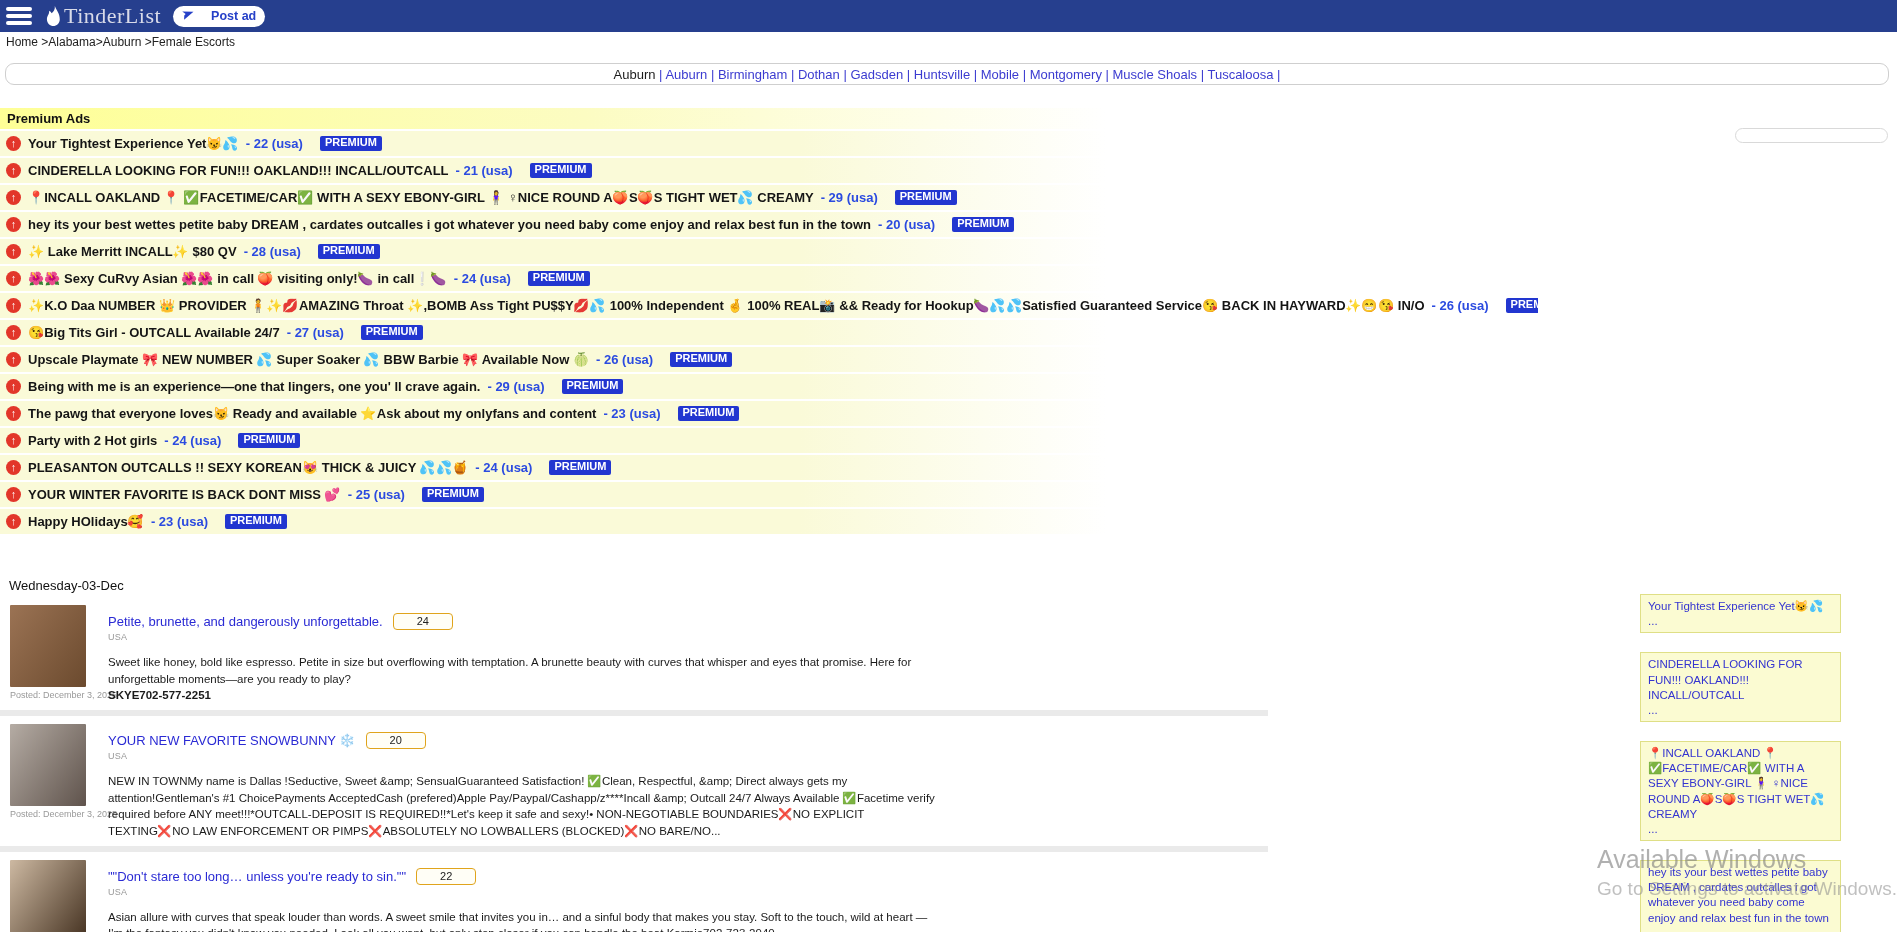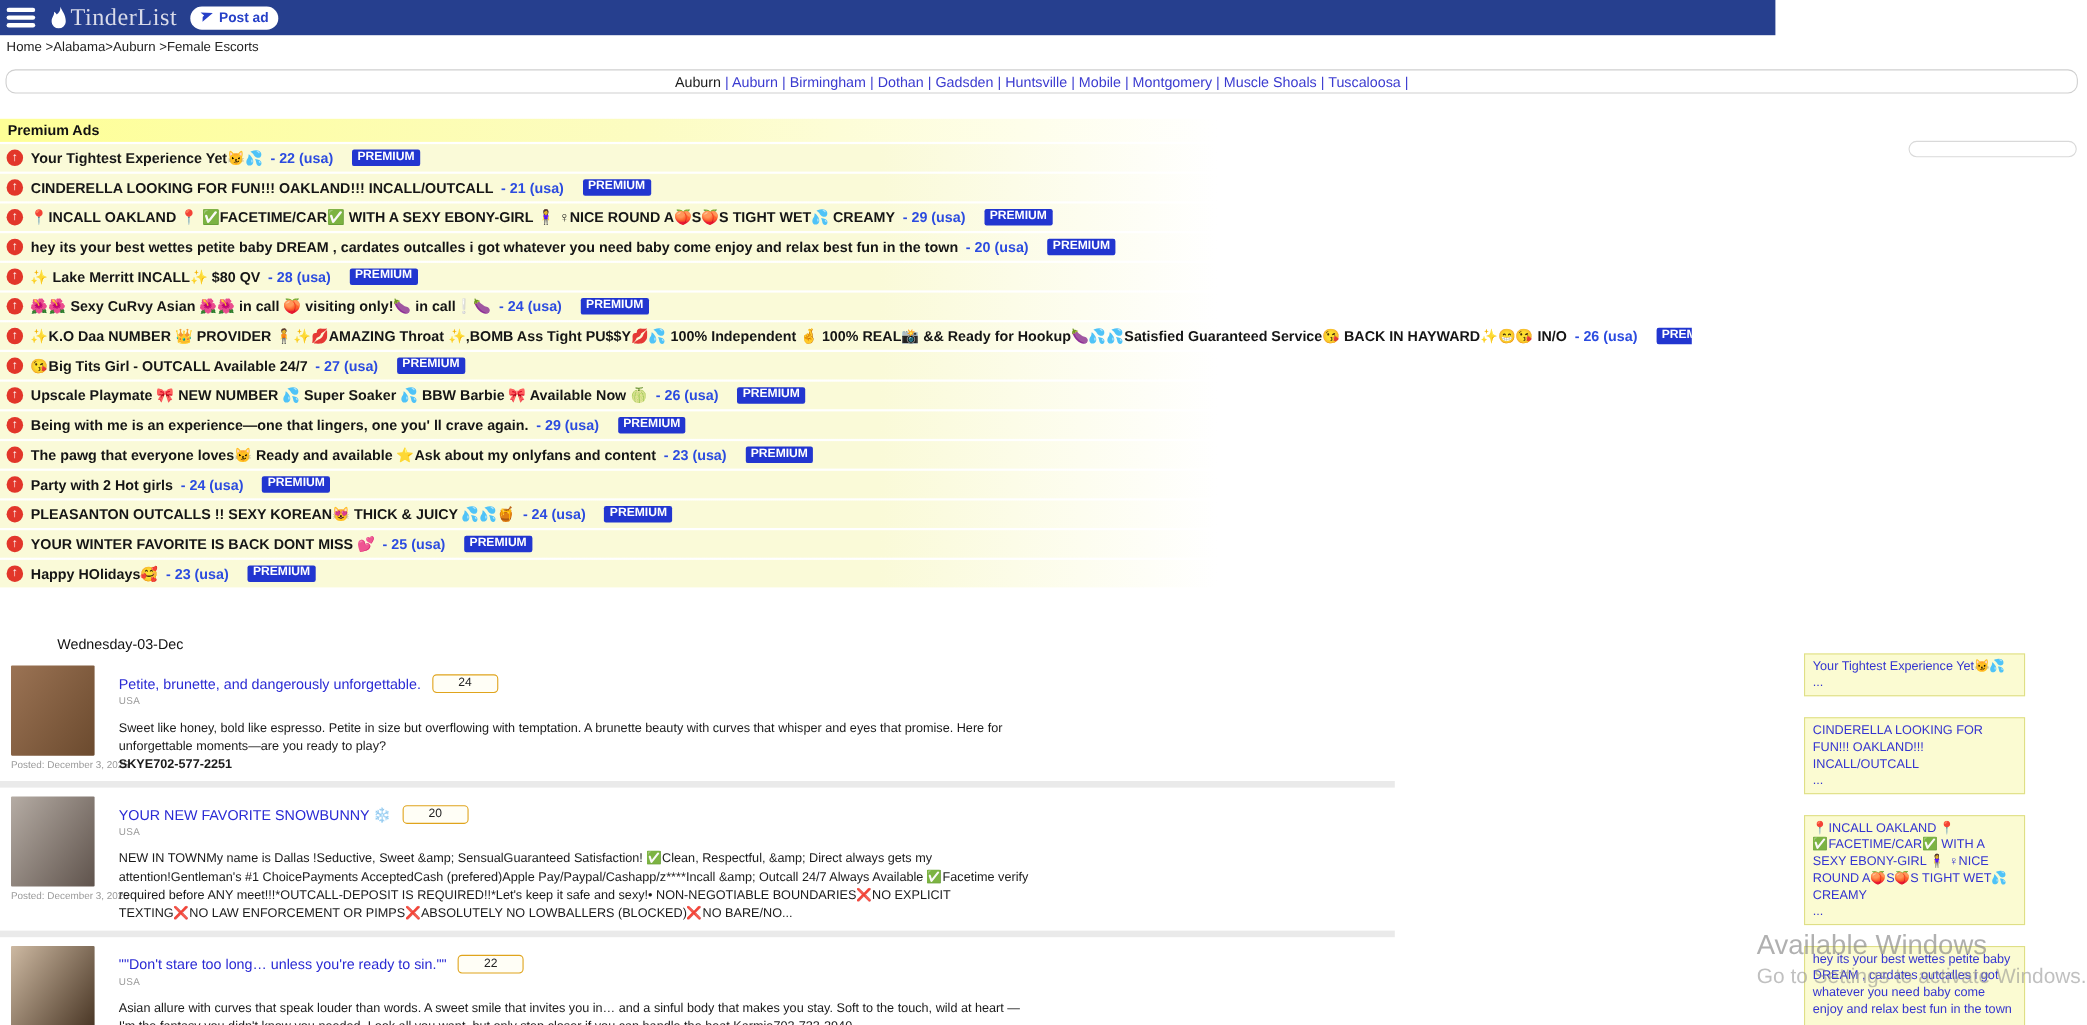--- a/index.html
+++ b/index.html
@@ -6,31 +6,31 @@
   html, body { width: 1897px; height: 932px; }
   body {
     font-family: "Liberation Sans", sans-serif;
     background: #ffffff;
     color: #111;
     position: relative;
     overflow: hidden;
   }
   
   .navbar {
-    position: absolute; top: 0; left: 0; width: 1614px; height: 27px;
+    position: absolute; top: 0; left: 0; width: 1897px; height: 27px;
     background: #263f8e;
     display: flex; align-items: center; padding: 16px 6px; gap: 12px;
   }
   .hamburger { width: 26px; height: 18px; display: flex; flex-direction: column; justify-content: space-between; cursor: pointer; }
   .hamburger span { display: block; height: 4px; background: #ffffff; border-radius: 2px; }
   .brand { display: flex; align-items: center; gap: 2px; color: #d9dbe9; font-family: "Liberation Serif", serif; font-size: 22px; letter-spacing: .5px; }
   .brand svg { display: block; }
   .postad-btn {
     background: #ffffff; border-radius: 11px; padding: 2px 9px 3px;
-    display: flex; align-items: center; gap: 4px;
+    display: flex; align-items: center; gap: 16px;
     color: #2640c8; font-size: 12.5px; font-weight: bold; cursor: pointer; border: none; text-align: center;
   }
   
   .breadcrumb { position: absolute; top: 35px; left: 6px; font-size: 12px; color: #222; }
   
   .citybar {
     position: absolute; top: 63px; left: 5px; width: 1884px; height: 22px;
     border: 1px solid #cfcfcf; border-radius: 9px; background: #fff;
     display: flex; align-items: center; justify-content: center;
     font-size: 13px; color: #222;
@@ -62,21 +62,21 @@
     display: flex; align-items: center; justify-content: center; line-height: 1;
   }
   .p-title { font-size: 13px; font-weight: bold; color: #151515; }
   .p-age { font-size: 13px; font-weight: bold; color: #2b4be0; }
   .p-badge {
     margin-left: 10px; background: #2236d0; color: #ffffff;
     font-size: 11px; font-weight: bold; padding: 0 5px 3px; border-radius: 2px;
   }
   
   .main-col { position: absolute; top: 572px; left: 0; width: 1268px; }
-  .date-header { font-size: 13px; color: #111; padding: 6px 0 8px 9px; margin-left: 43px; }
+  .date-header { font-size: 13px; color: #111; padding: 6px 0 8px 9px; }
   .card { display: flex; gap: 18px; padding: 4px 0 2px 10px; }
   .card-left { width: 80px; flex: 0 0 auto; }
   .thumb { width: 76px; height: 82px; border-radius: 1px; cursor: pointer; }
   .posted { margin-top: 3px; font-size: 9px; color: #999; white-space: nowrap; }
   .card-body { padding-top: 8px; max-width: 830px; }
   .title-row { display: flex; align-items: center; gap: 10px; }
   .card-title { font-size: 13px; color: #2a2ad4; cursor: pointer; }
   .age-badge {
     border: 1.5px solid #e0a41c; border-radius: 4px; background: #fffef6;
     font-size: 11px; color: #222; padding: 0 23px; line-height: 15px;

